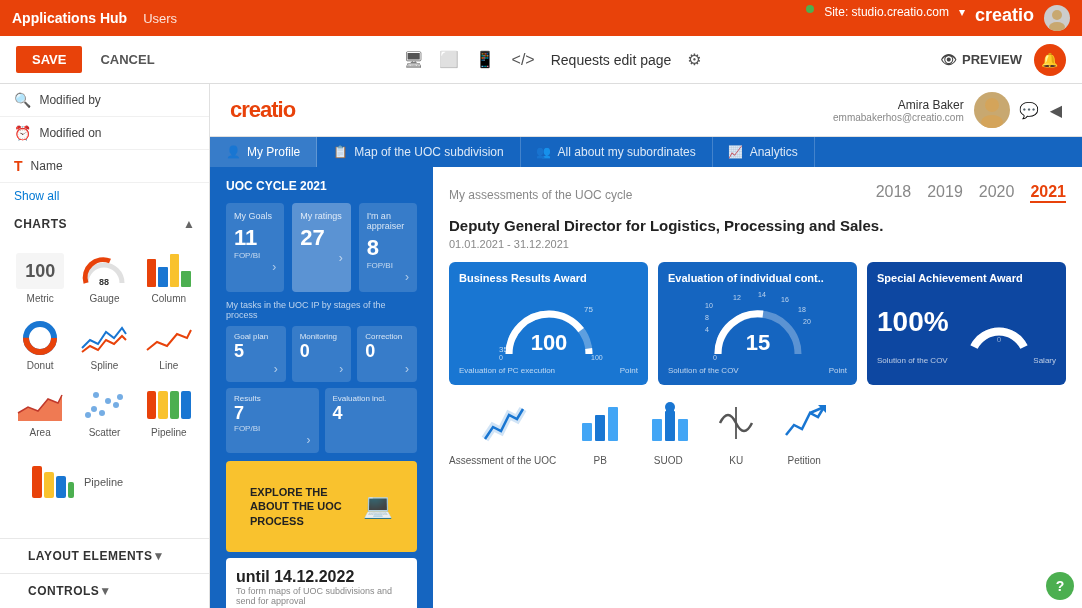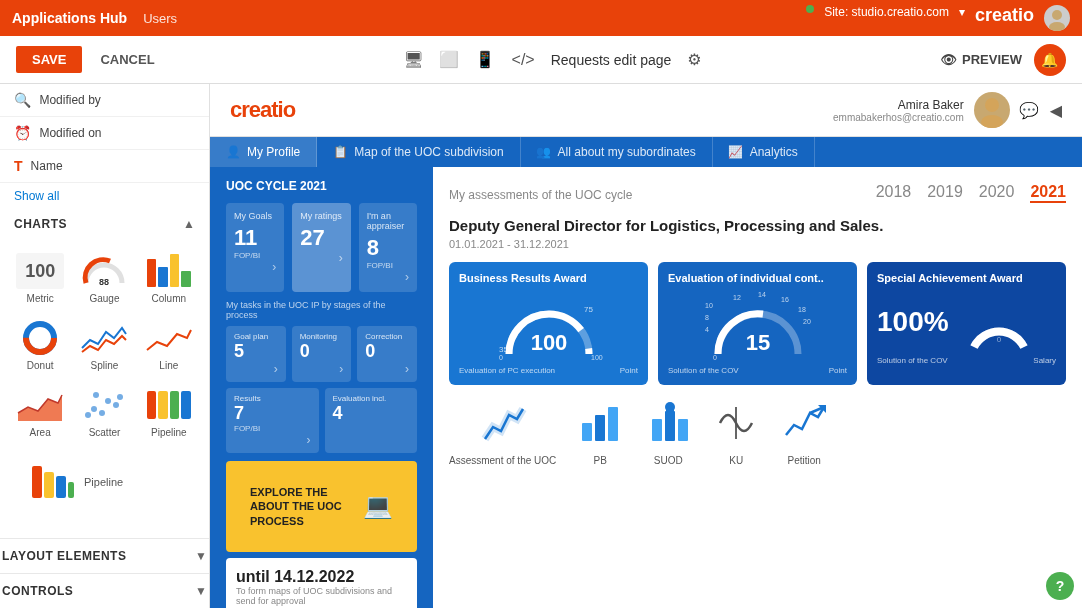--- a/index.html
+++ b/index.html
@@ -119,22 +119,22 @@
     }
     .chart-thumb { width: 48px; height: 36px; display: flex; align-items: center; justify-content: center; }
     .chart-label { font-size: 10px; color: #555; text-align: center; }
 
     .sidebar-bottom {
       margin-top: auto;
     }
     .section-collapsed {
       display: flex;
       align-items: center;
-      justify-content: space-between;
-      padding: 10px 2px;
+      justify-content: flex-start;
+      padding: 10px 28px;
       border-top: 1px solid #e8e8e8;
       cursor: pointer;
     }
 
     
     .content {
       flex: 1;
       background: #f5f5f5;
       overflow-y: auto;
       position: relative;

